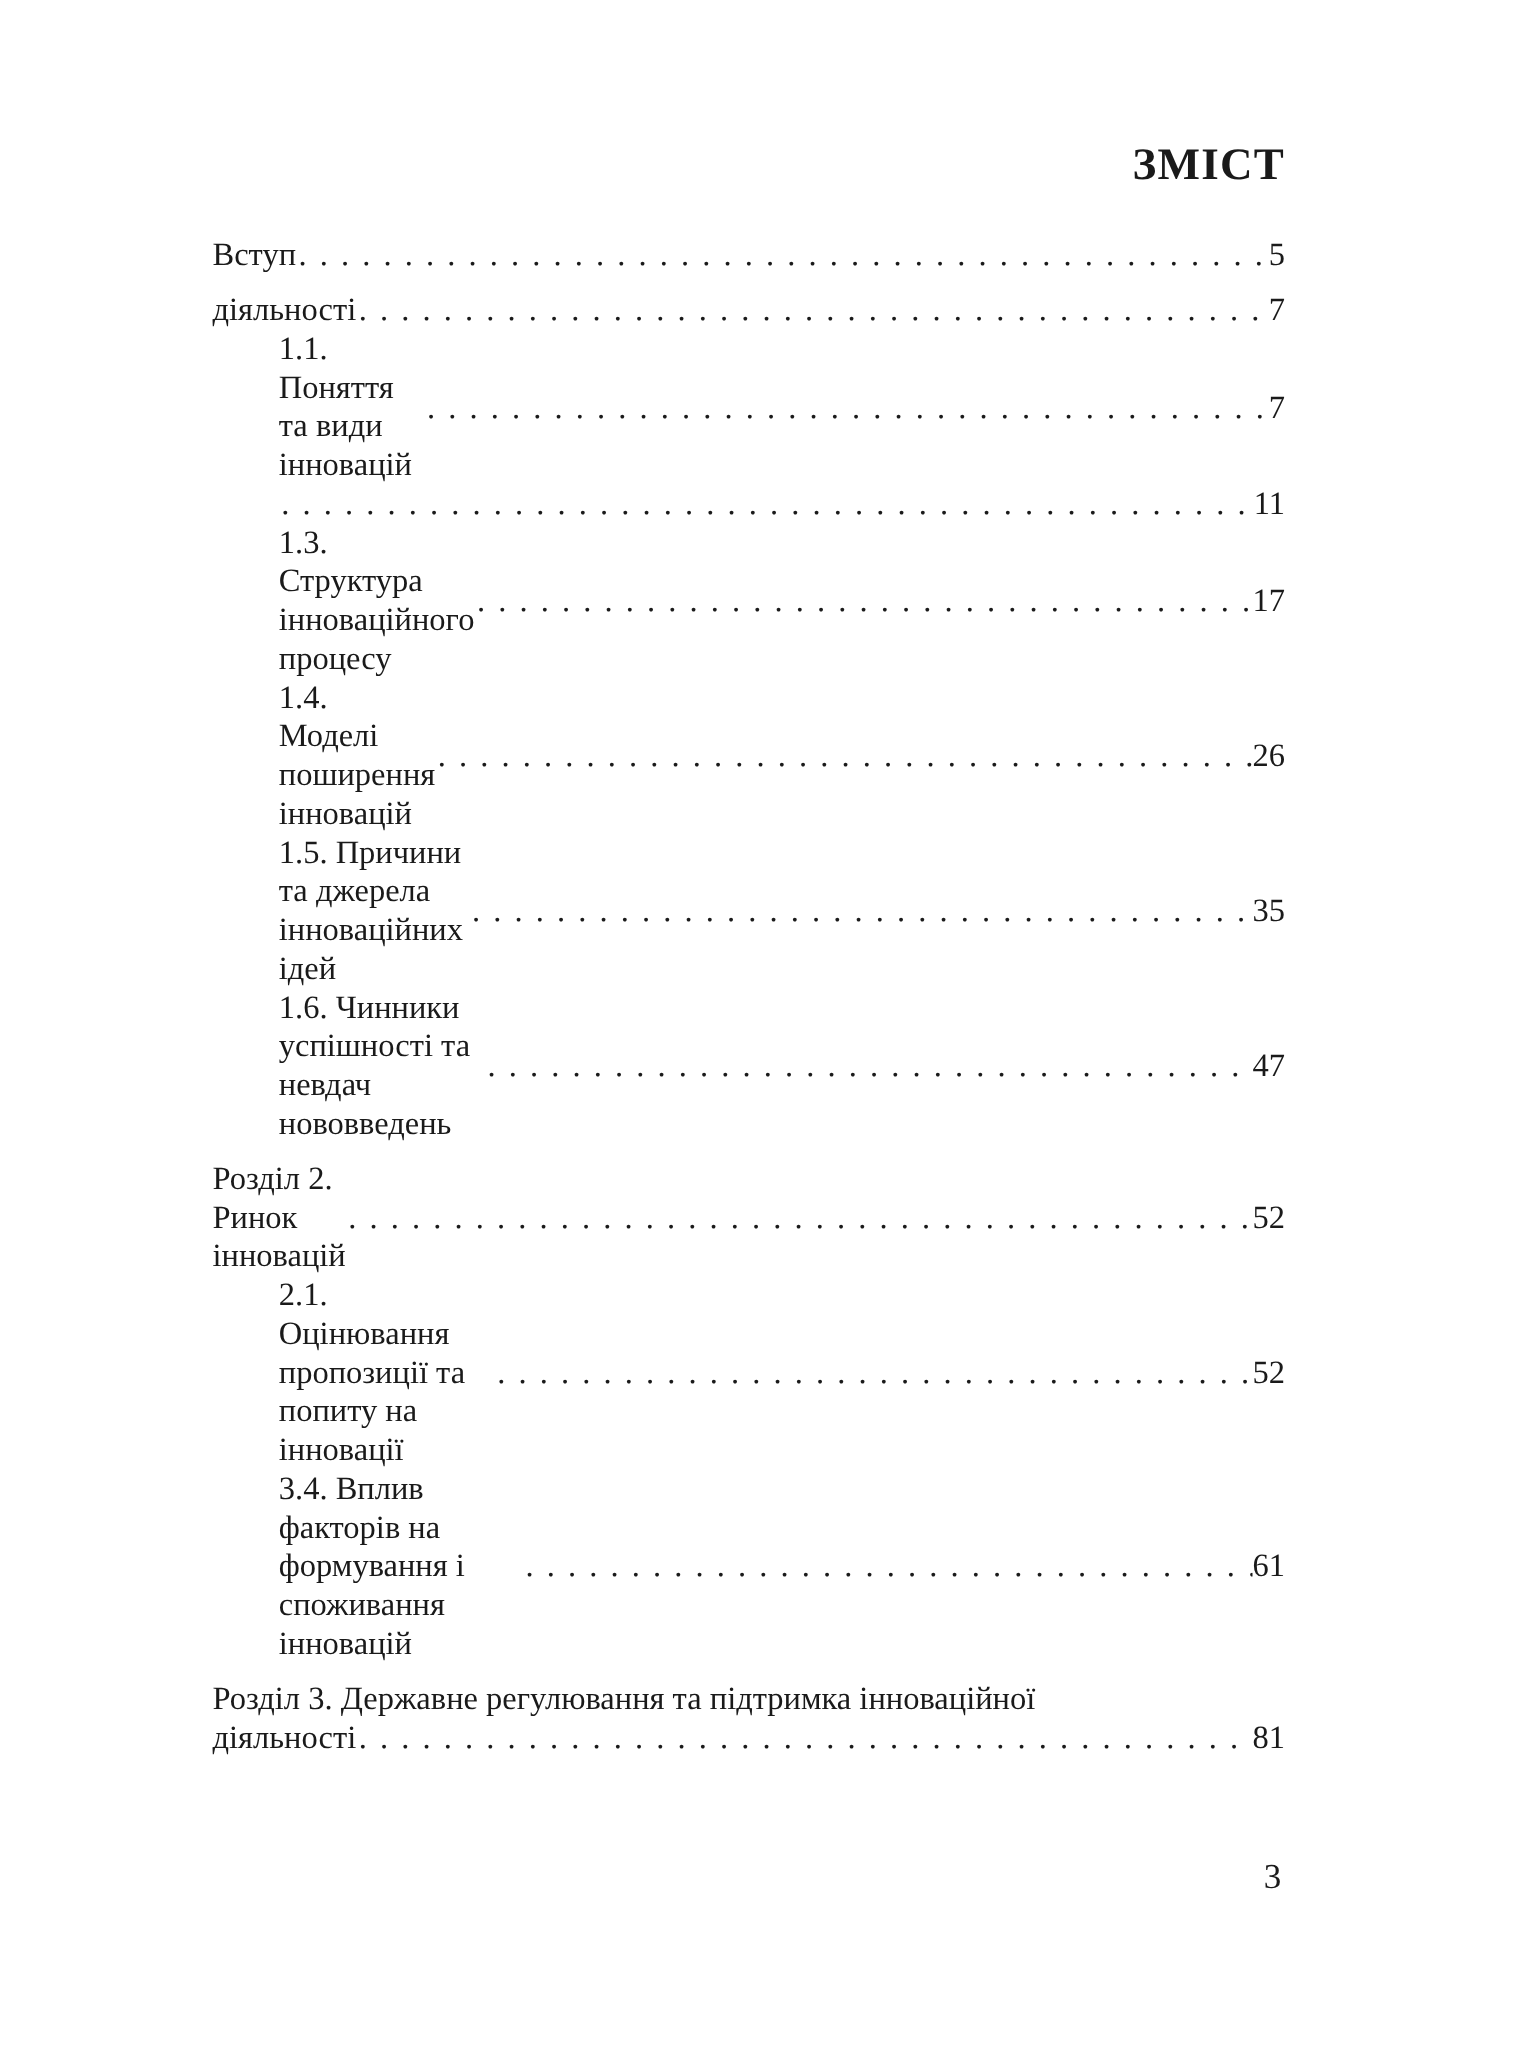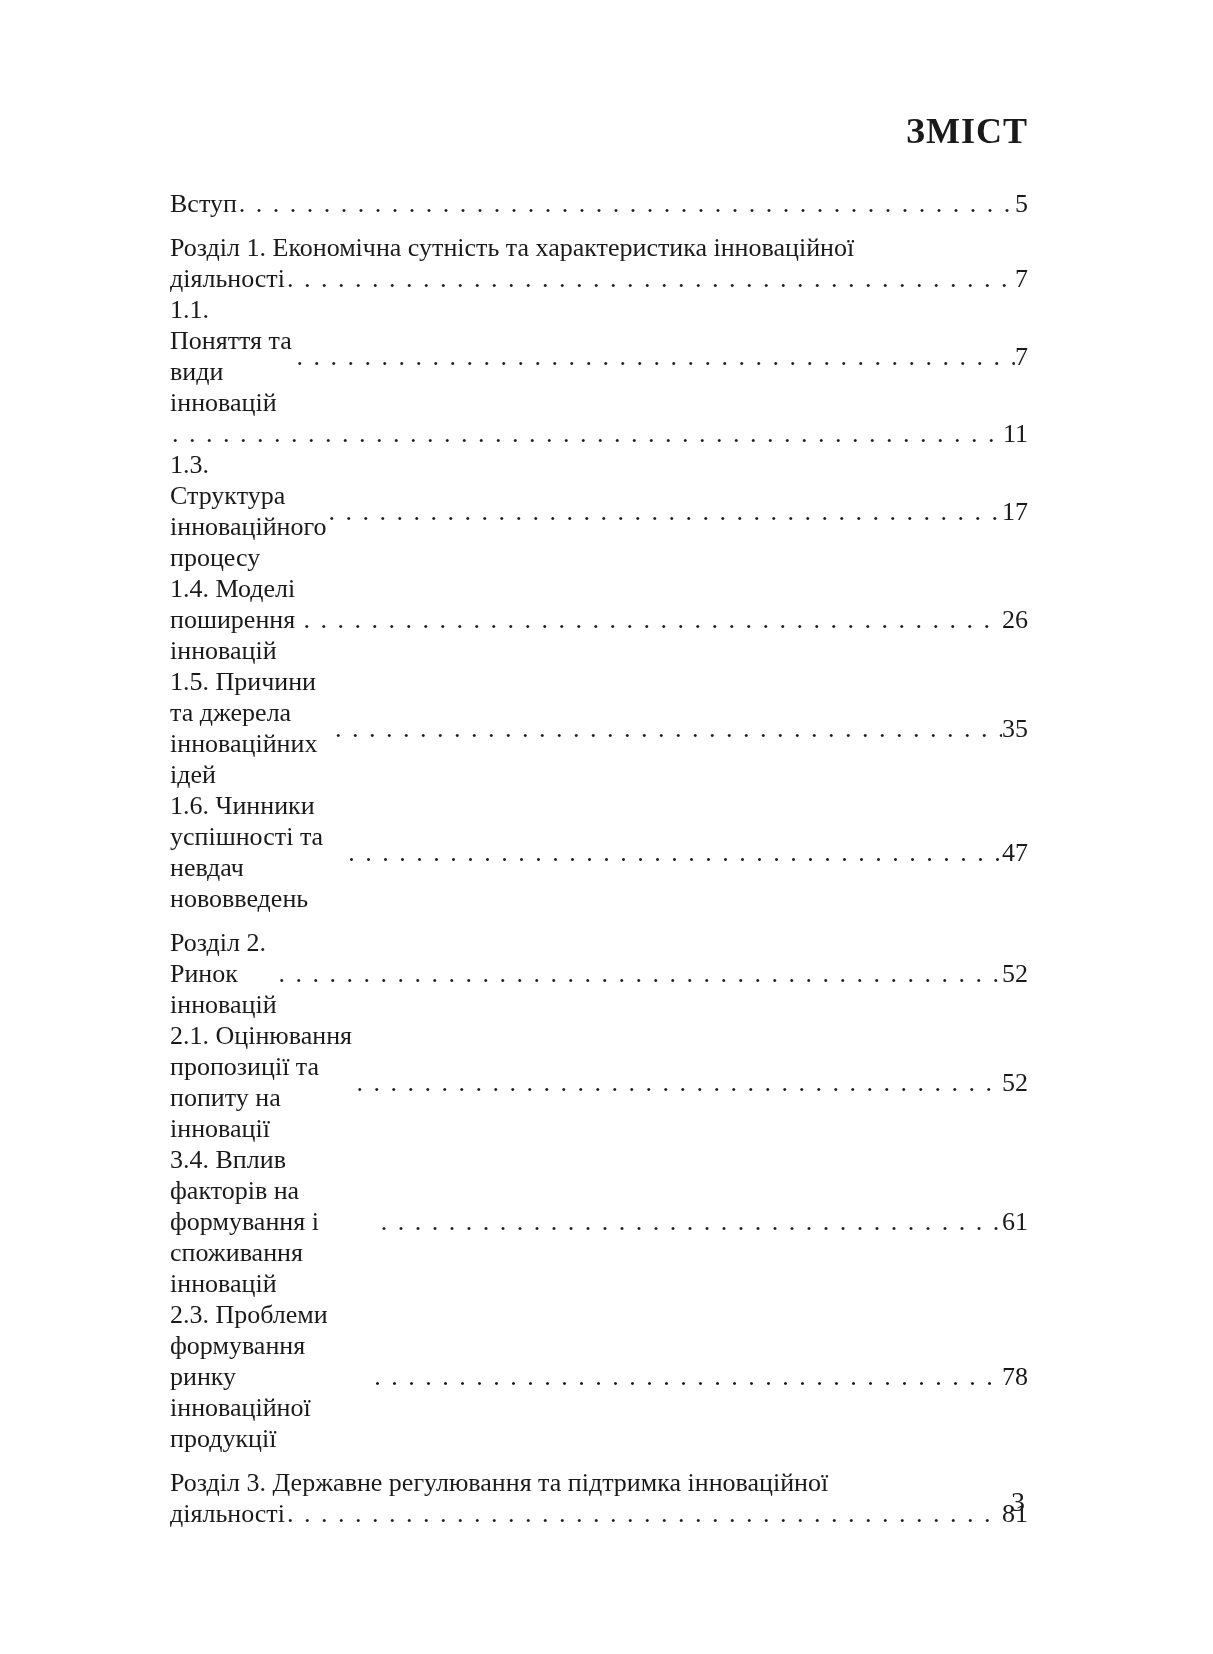--- a/index.html
+++ b/index.html
@@ -23,21 +23,21 @@
     font-weight: bold;
     letter-spacing: 1px;
     margin-bottom: 36px;
   }
   .toc {
     font-size: 26px;
   }
   .toc-section { margin-bottom: 13px; }
   .toc-section:last-child { margin-bottom: 0; }
   .toc-entry { line-height: 31px; }
-  .toc-entry.sub { }
+  .toc-entry.sub { margin-left: 53px; }
   .toc-entry.chapter .toc-line.cont { padding-left: 0; }
   .toc-line.last {
     display: flex;
     align-items: center;
   }
   .toc-text { flex: 0 1 auto; }
   .dots {
     flex: 1 1 auto;
     overflow: hidden;
     white-space: nowrap;
@@ -65,21 +65,20 @@
         <div class="toc-entry chapter">
           <div class="toc-line last">
             <span class="toc-text">Вступ</span>
             <span class="dots"></span>
             <span class="pg">5</span>
           </div>
         </div>
       </div>
       <div class="toc-section">
         <div class="toc-entry chapter">
-          <div class="toc-line">Розділ 1. Економічна сутність та характеристика інноваційної</div>
           <div class="toc-line cont last">
             <span class="toc-text">діяльності</span>
             <span class="dots"></span>
             <span class="pg">7</span>
           </div>
         </div>
         <div class="toc-entry sub">
           <div class="toc-line last">
             <span class="toc-text">1.1. Поняття та види інновацій</span>
             <span class="dots"></span>
@@ -136,27 +135,20 @@
             <span class="pg">52</span>
           </div>
         </div>
         <div class="toc-entry sub">
           <div class="toc-line last">
             <span class="toc-text">3.4. Вплив факторів на формування і споживання інновацій</span>
             <span class="dots"></span>
             <span class="pg">61</span>
           </div>
         </div>
-        <div class="toc-entry sub">
-          <div class="toc-line last">
-            <span class="toc-text">2.3. Проблеми формування ринку інноваційної продукції</span>
-            <span class="dots"></span>
-            <span class="pg">78</span>
-          </div>
-        </div>
       </div>
       <div class="toc-section">
         <div class="toc-entry chapter">
           <div class="toc-line">Розділ 3. Державне регулювання та підтримка інноваційної</div>
           <div class="toc-line cont last">
             <span class="toc-text">діяльності</span>
             <span class="dots"></span>
             <span class="pg">81</span>
           </div>
         </div>

